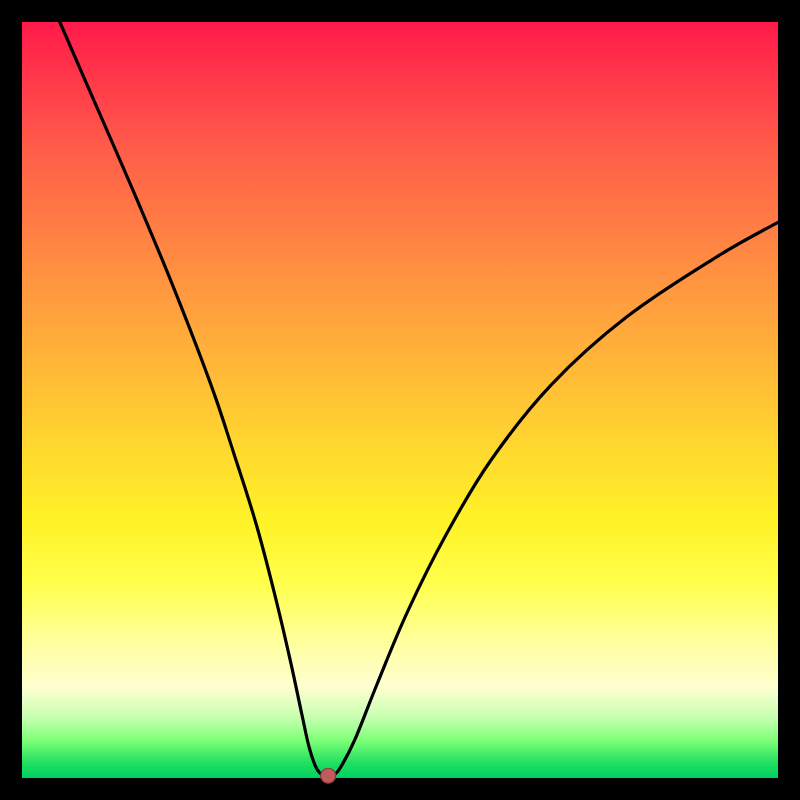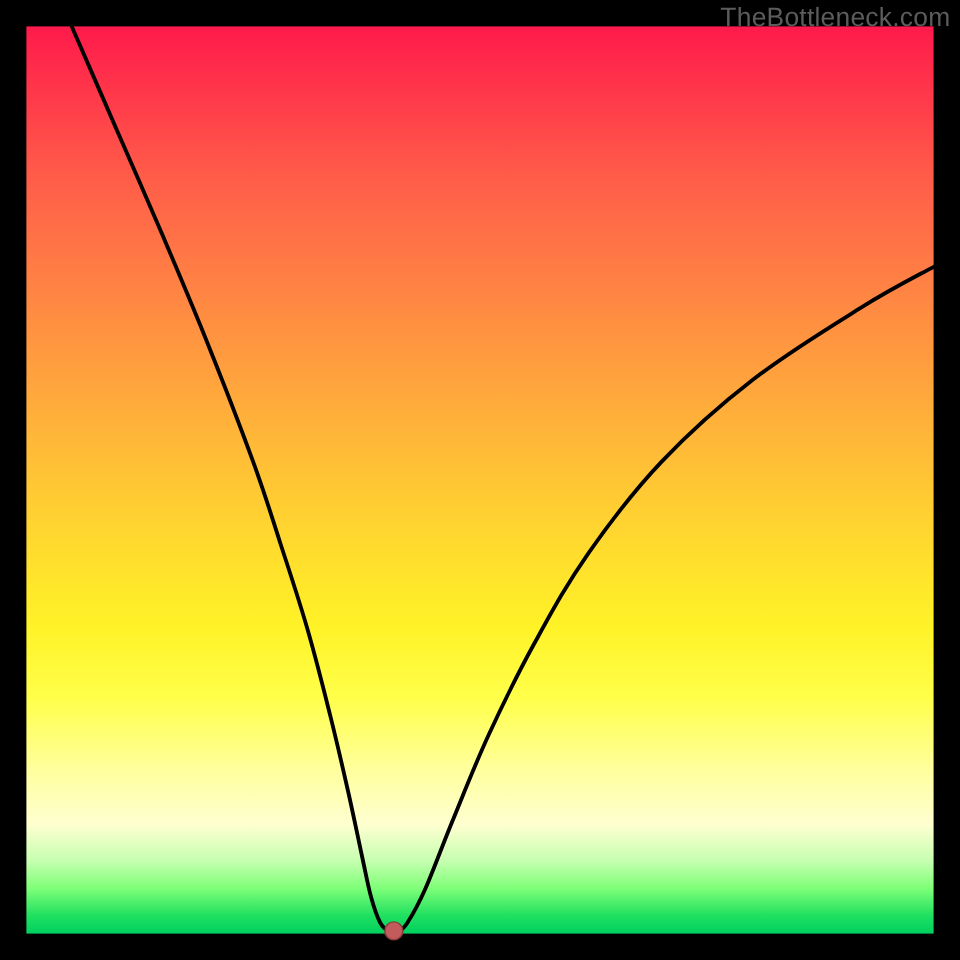--- a/index.html
+++ b/index.html
@@ -59,21 +59,20 @@
     font-size: 22px;
     font-weight: 500;
     letter-spacing: 0.2px;
     user-select: none;
   }
 </style>
 </head>
 <body>
 
 <div class="frame">
-  <div class="watermark">TheBottleneck.com</div>
 
   <div class="plot-area">
     <svg class="curve" viewBox="0 0 756 756" preserveAspectRatio="none">
       <path id="curve-path" fill="none" stroke-width="3.2" stroke-linejoin="round" stroke-linecap="round" stroke="#000000" d="M 37.800000000000004,0 C 44.604000000000006,15.649199999999988 61.99200000000001,55.64159999999994 75.60000000000001,86.93999999999994 C 89.20800000000001,118.23839999999994 99.79199999999999,141.9012 113.39999999999999,173.88 C 127.008,205.8588 137.592,230.57999999999998 151.20000000000002,264.59999999999997 C 164.80800000000002,298.61999999999995 178.1136,332.94239999999996 189,362.88 C 199.8864,392.8176 203.51520000000002,405.7452 211.68,430.92 C 219.8448,456.0948 226.8756,476.88480000000004 234.35999999999999,502.74 C 241.84439999999998,528.5952 247.1364,550.0655999999999 253.26000000000002,574.56 C 259.3836,599.0544 263.6172,617.7276 268.38,638.82 C 273.14279999999997,659.9124 276.318,676.0908000000001 279.71999999999997,691.74 C 283.12199999999996,707.3892 284.5584,715.82616 287.28000000000003,725.76 C 290.00160000000005,735.69384 292.1184,741.89304 294.84000000000003,746.928 C 297.56160000000006,751.96296 299.67840000000007,752.5072799999999 302.40000000000003,753.732 C 305.1216,754.95672 307.2384,754.95672 309.96,753.732 C 312.68159999999995,752.5072799999999 313.4376,753.32376 317.52,746.928 C 321.6024,740.53224 325.836,733.57704 332.64,718.2 C 339.44399999999996,702.8229600000001 345.7944,684.6336 355.32,661.5 C 364.8456,638.3664 373.3128,616.2156000000001 385.56,589.6800000000001 C 397.8072,563.1444 408.3912,541.2959999999999 423.36,514.0799999999999 C 438.3288,486.8639999999999 449.6688,465.696 468.71999999999997,438.48 C 487.77119999999996,411.264 504.7055999999999,388.73519999999996 529.1999999999999,362.88 C 553.6944,337.0248 574.8624000000001,317.97360000000003 604.8000000000001,294.84000000000003 C 634.7376,271.70640000000003 668.304,251.37 695.52,234.36 C 722.736,217.35000000000002 745.1136,206.46360000000004 756,200.34000000000003"></path>
       <circle id="min-marker" r="7.5" fill="#c25b5b" cx="306.18" cy="753.732" stroke="#8a3b3b" stroke-width="1.2"></circle>
     </svg>
   </div>
 </div>
 
 </body></html>

